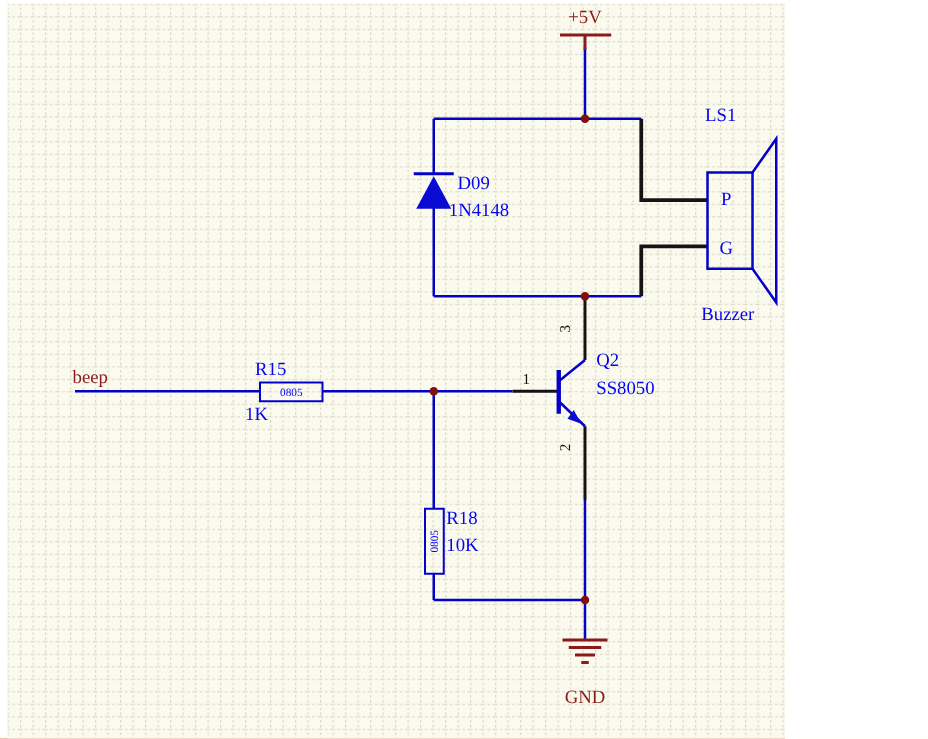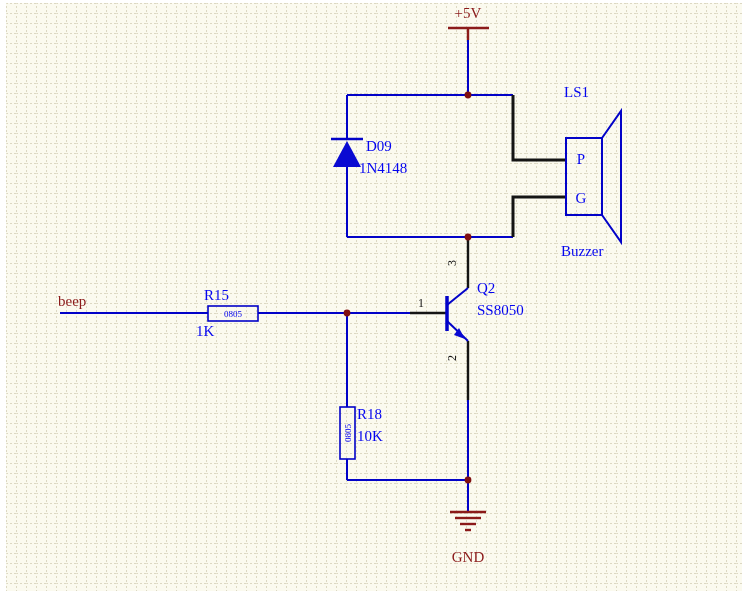--- a/index.html
+++ b/index.html
@@ -1,16 +1,16 @@
 <!DOCTYPE html>
 <html><head>
 <meta charset="utf-8">
 <style>
   html,body{margin:0;padding:0;background:#ffffff;}
-  .canvas{position:relative;width:742px;height:591px;background:#c2410c;overflow:hidden;}
+  .canvas{position:relative;width:628px;height:591px;background:#c2410c;overflow:hidden;}
   svg{display:block;}
   .wire{stroke:#0202C8;stroke-width:2;fill:none;}
   .sym{stroke:#0202C8;stroke-width:2;fill:none;}
   .sym-fill{fill:#0A0AD2;stroke:none;}
   .pin{stroke:#141414;stroke-width:2.4;fill:none;}
   .pin-thick{stroke:#141414;stroke-width:3;fill:none;}
   .pwrline{stroke:#8B1A1A;stroke-width:2.4;fill:none;}
   .junction{fill:#801010;stroke:none;}
   text{font-family:"Liberation Serif","DejaVu Serif",serif;}
   .lbl{font-size:15px;fill:#0404F0;}

